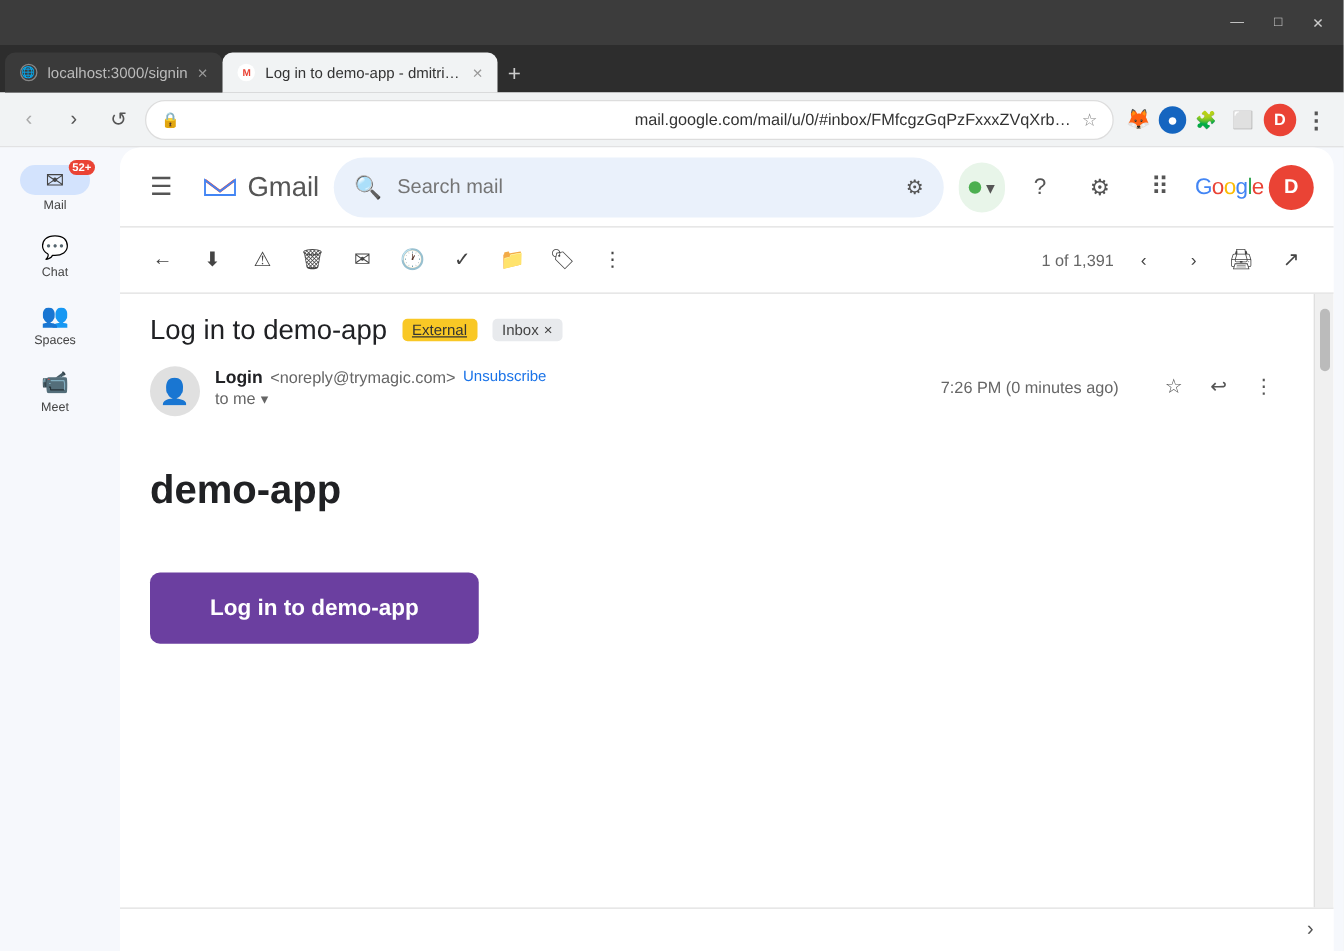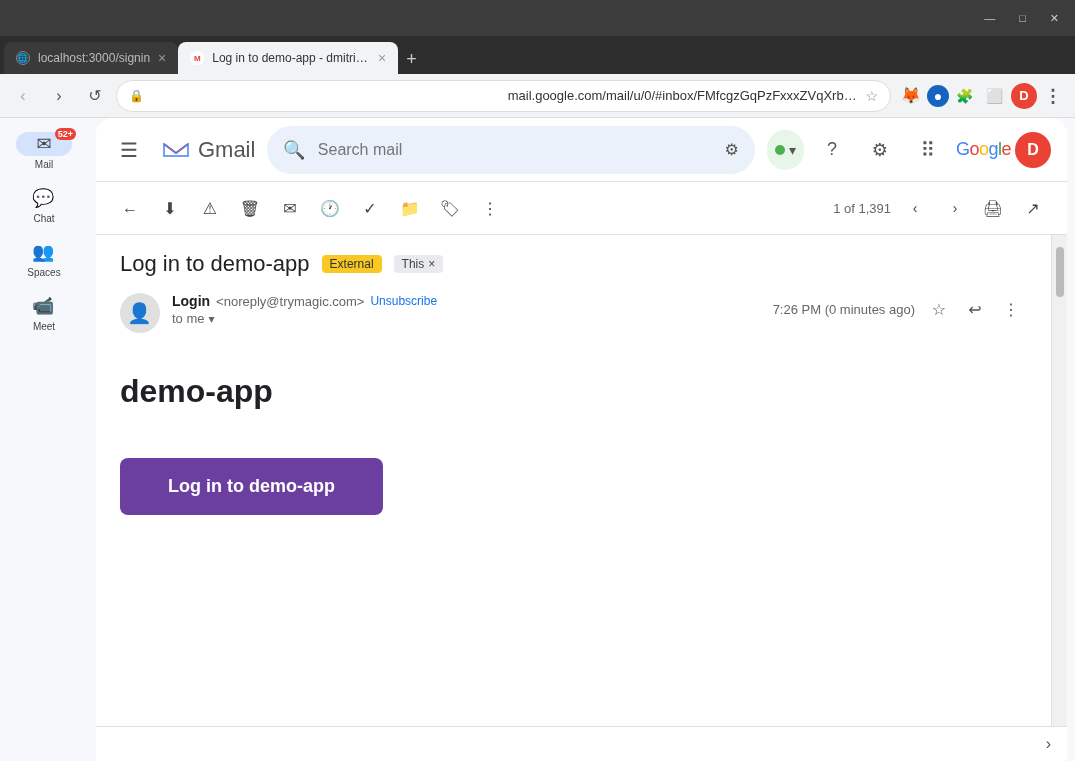--- a/index.html
+++ b/index.html
@@ -57,34 +57,34 @@
     .gmail-logo { display: flex; align-items: center; gap: 4px; }
     .search-bar { flex: 1; background: #eaf1fb; border-radius: 24px; display: flex; align-items: center; padding: 0 16px; height: 48px; gap: 12px; max-width: 560px; }
     .search-icon { font-size: 18px; color: #555; cursor: pointer; }
     .search-input { flex: 1; background: none; border: none; outline: none; font-size: 16px; color: #333; }
     .header-icons { display: flex; align-items: center; gap: 8px; margin-left: auto; }
     .hdr-icon-btn { background: none; border: none; cursor: pointer; width: 40px; height: 40px; border-radius: 50%; display: flex; align-items: center; justify-content: center; font-size: 18px; color: #555; }
     .profile-avatar-lg { width: 36px; height: 36px; border-radius: 50%; background: #EA4335; color: white; font-size: 16px; font-weight: bold; display: flex; align-items: center; justify-content: center; cursor: pointer; }
     .email-subject-row { display: flex; align-items: center; gap: 12px; margin-bottom: 16px; }
     .email-subject { font-size: 22px; color: #202124; font-weight: 400; }
     .badge { padding: 2px 8px; border-radius: 4px; font-size: 12px; font-weight: 500; cursor: default; }
-    .badge-external { background: #f9c825; color: #333; }
+    .badge-external { background: #f9c825; color: #333; text-decoration: underline; }
     .badge-inbox { background: #e8eaed; color: #444; display: flex; align-items: center; gap: 4px; }
     .badge-inbox-x { cursor: pointer; font-size: 12px; }
 
     .email-meta { display: flex; align-items: flex-start; gap: 12px; margin-bottom: 24px; }
     .sender-avatar { width: 40px; height: 40px; border-radius: 50%; background: #e0e0e0; display: flex; align-items: center; justify-content: center; font-size: 18px; color: #888; flex-shrink: 0; }
     .email-info { flex: 1; }
     .sender-row { display: flex; align-items: center; gap: 6px; }
     .sender-name { font-size: 14px; font-weight: 600; color: #202124; }
     .sender-email { font-size: 13px; color: #666; }
     .unsubscribe { font-size: 12px; color: #1a73e8; cursor: pointer; text-decoration: none; }
     .to-row { font-size: 13px; color: #666; display: flex; align-items: center; gap: 4px; margin-top: 2px; }
     .to-dropdown { font-size: 12px; cursor: pointer; color: #666; }
-    .email-time { font-size: 13px; color: #666; display: flex; align-items: center; gap: 8px; }
+    .email-time { font-size: 13px; color: #666; display: flex; align-items: center; gap: 28px; }
     .email-actions { display: flex; align-items: center; gap: 4px; }
     .email-action-btn { background: none; border: none; cursor: pointer; padding: 6px; border-radius: 50%; font-size: 16px; color: #555; width: 32px; height: 32px; display: flex; align-items: center; justify-content: center; }
 
     
     .email-body { padding: 16px 0; }
     .app-name { font-size: 32px; font-weight: 700; color: #202124; margin-bottom: 24px; display: block; }
     .email-body-text { font-size: 15px; color: #333; line-height: 1.6; margin-bottom: 8px; }
     .email-body-text strong { font-weight: 700; }
     .login-btn { display: inline-block; background: #6B3FA0; color: white; padding: 18px 48px; border-radius: 8px; font-size: 18px; font-weight: 600; cursor: pointer; border: none; margin-top: 24px; text-decoration: none; }
 
@@ -237,21 +237,21 @@
         <button class="tool-btn">↗</button>
       </div>
 
       <div class="email-content-area">
         <div class="email-scroll-area">
 
           <div class="email-subject-row">
             <span class="email-subject">Log in to demo-app</span>
             <span class="badge badge-external">External</span>
             <span class="badge badge-inbox">
-              <span>This</span>
+              <span>Inbox</span>
               <span class="badge-inbox-x">×</span>
             </span>
           </div>
 
           <div class="email-meta">
             <div class="sender-avatar">
               <span style="font-size:20px;color:#888;">👤</span>
             </div>
             <div class="email-info">
               <div class="sender-row">

